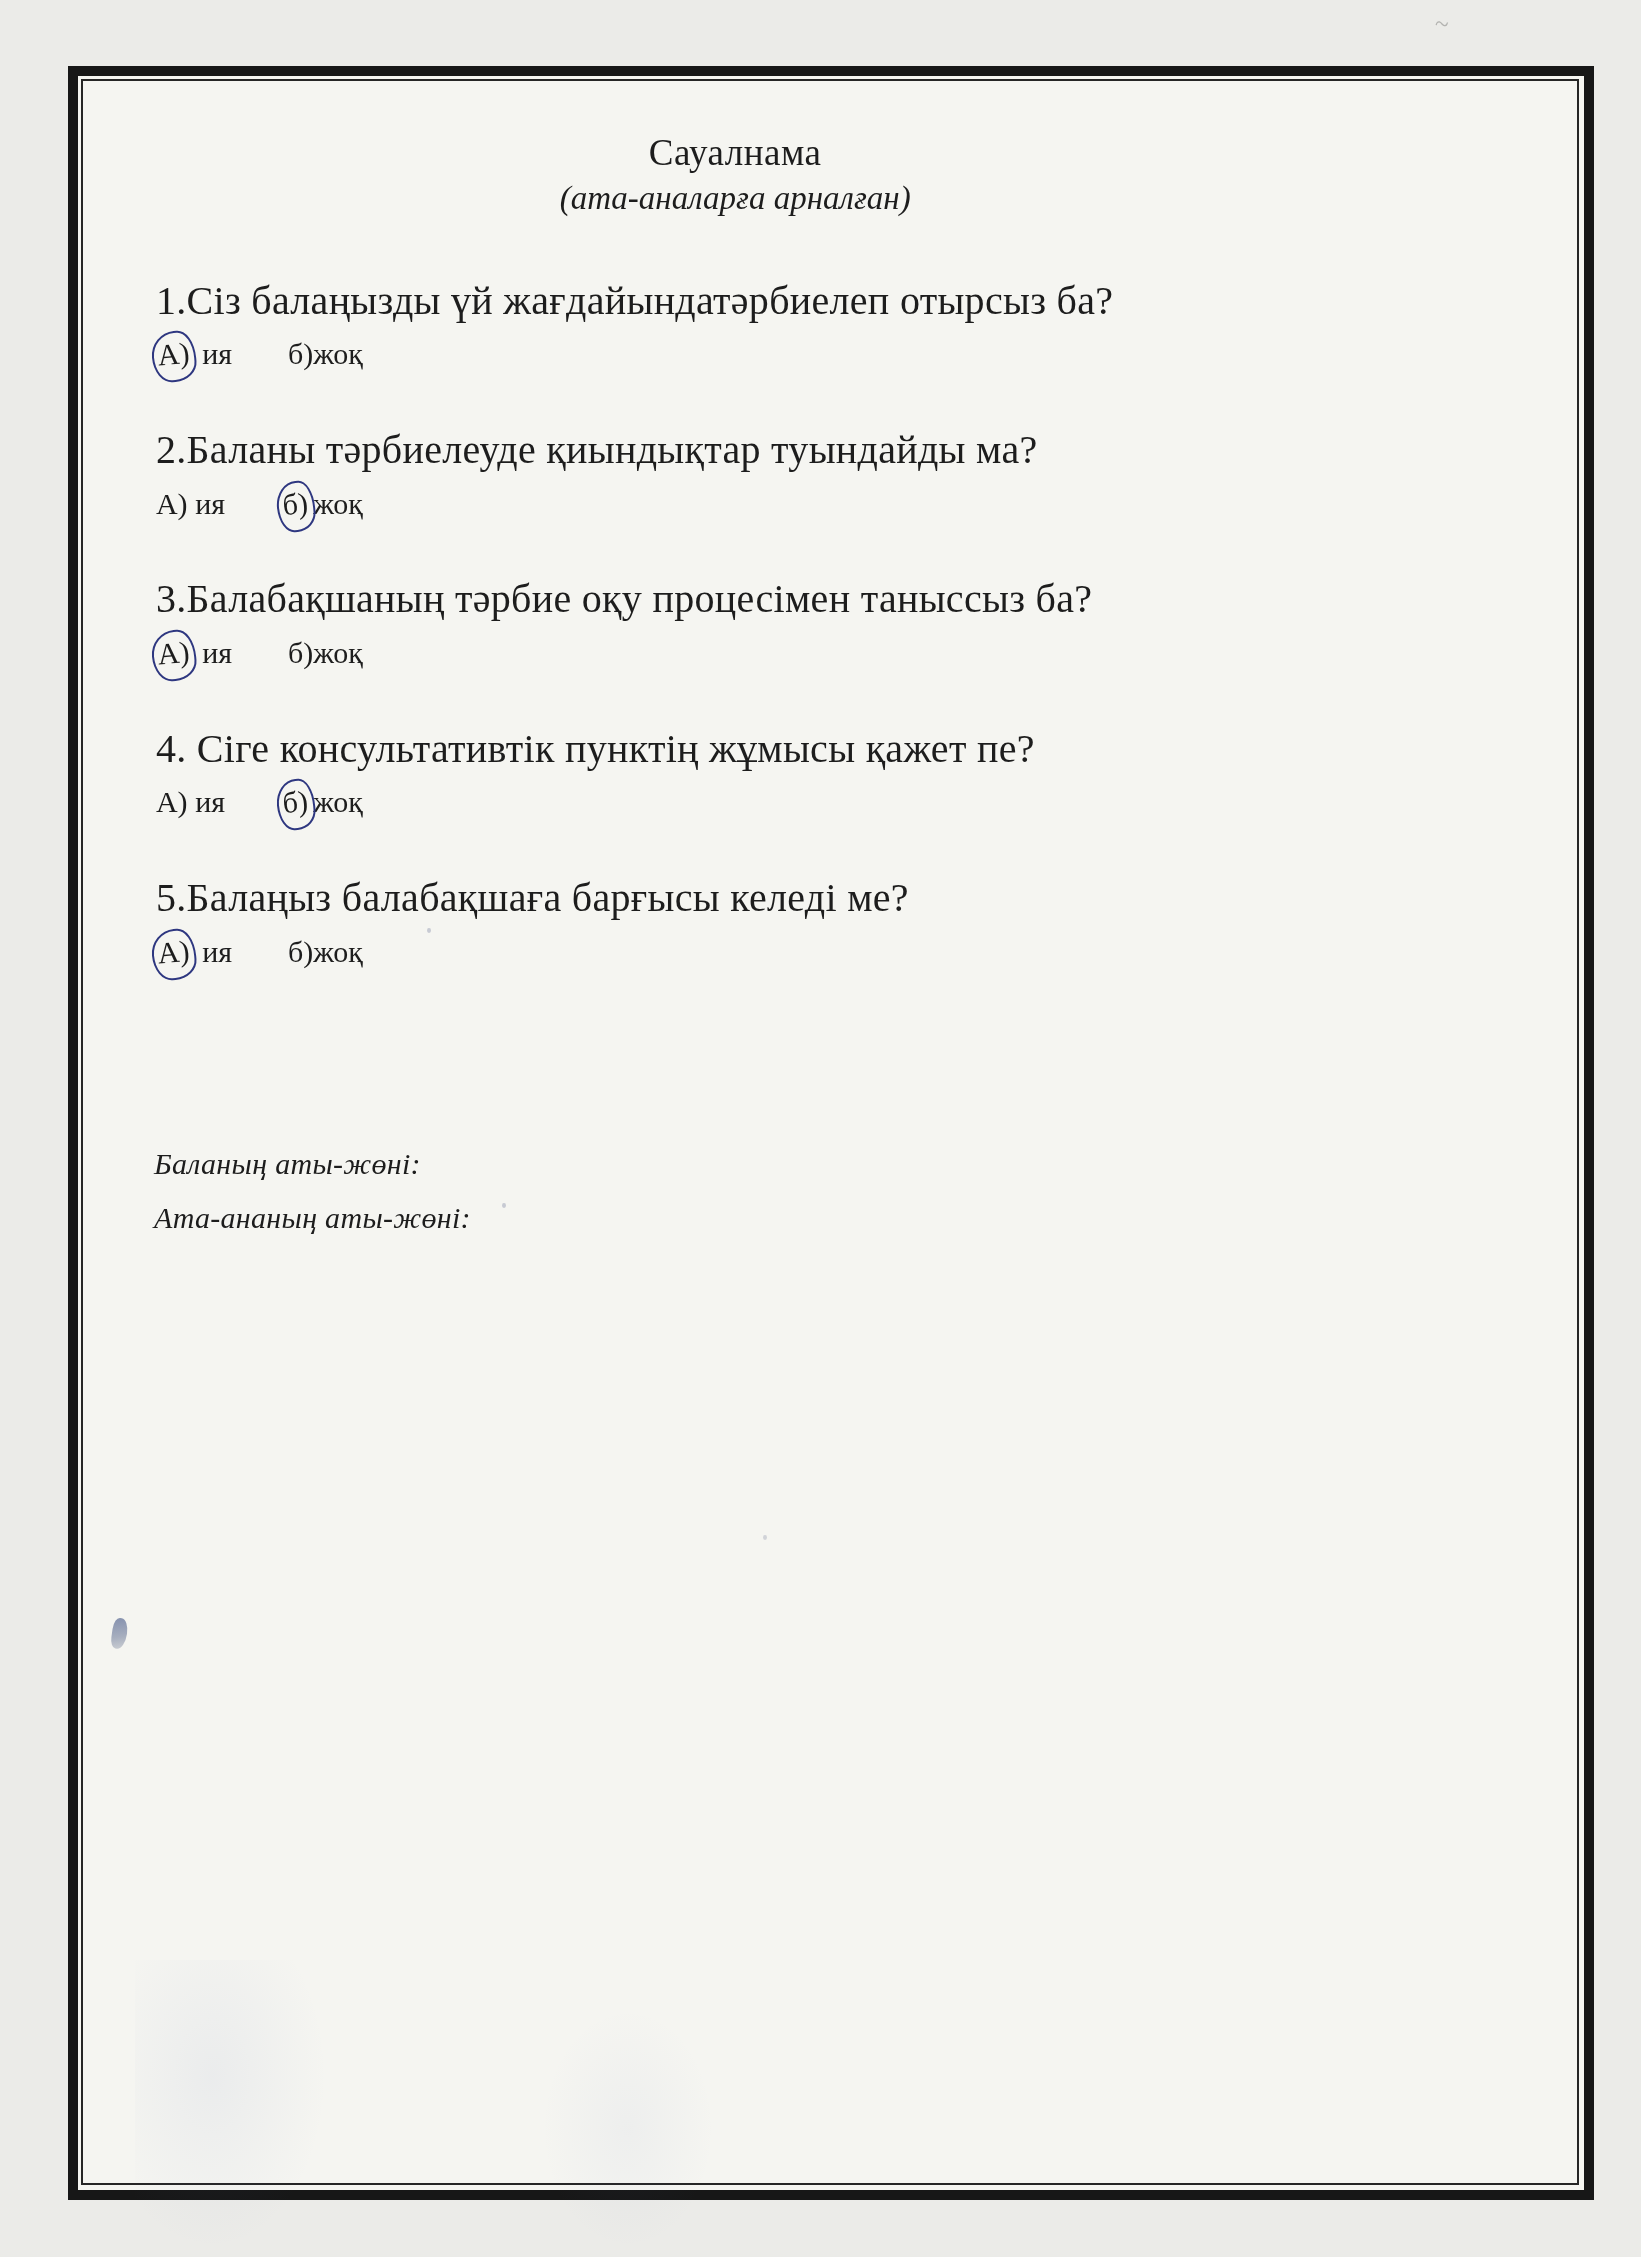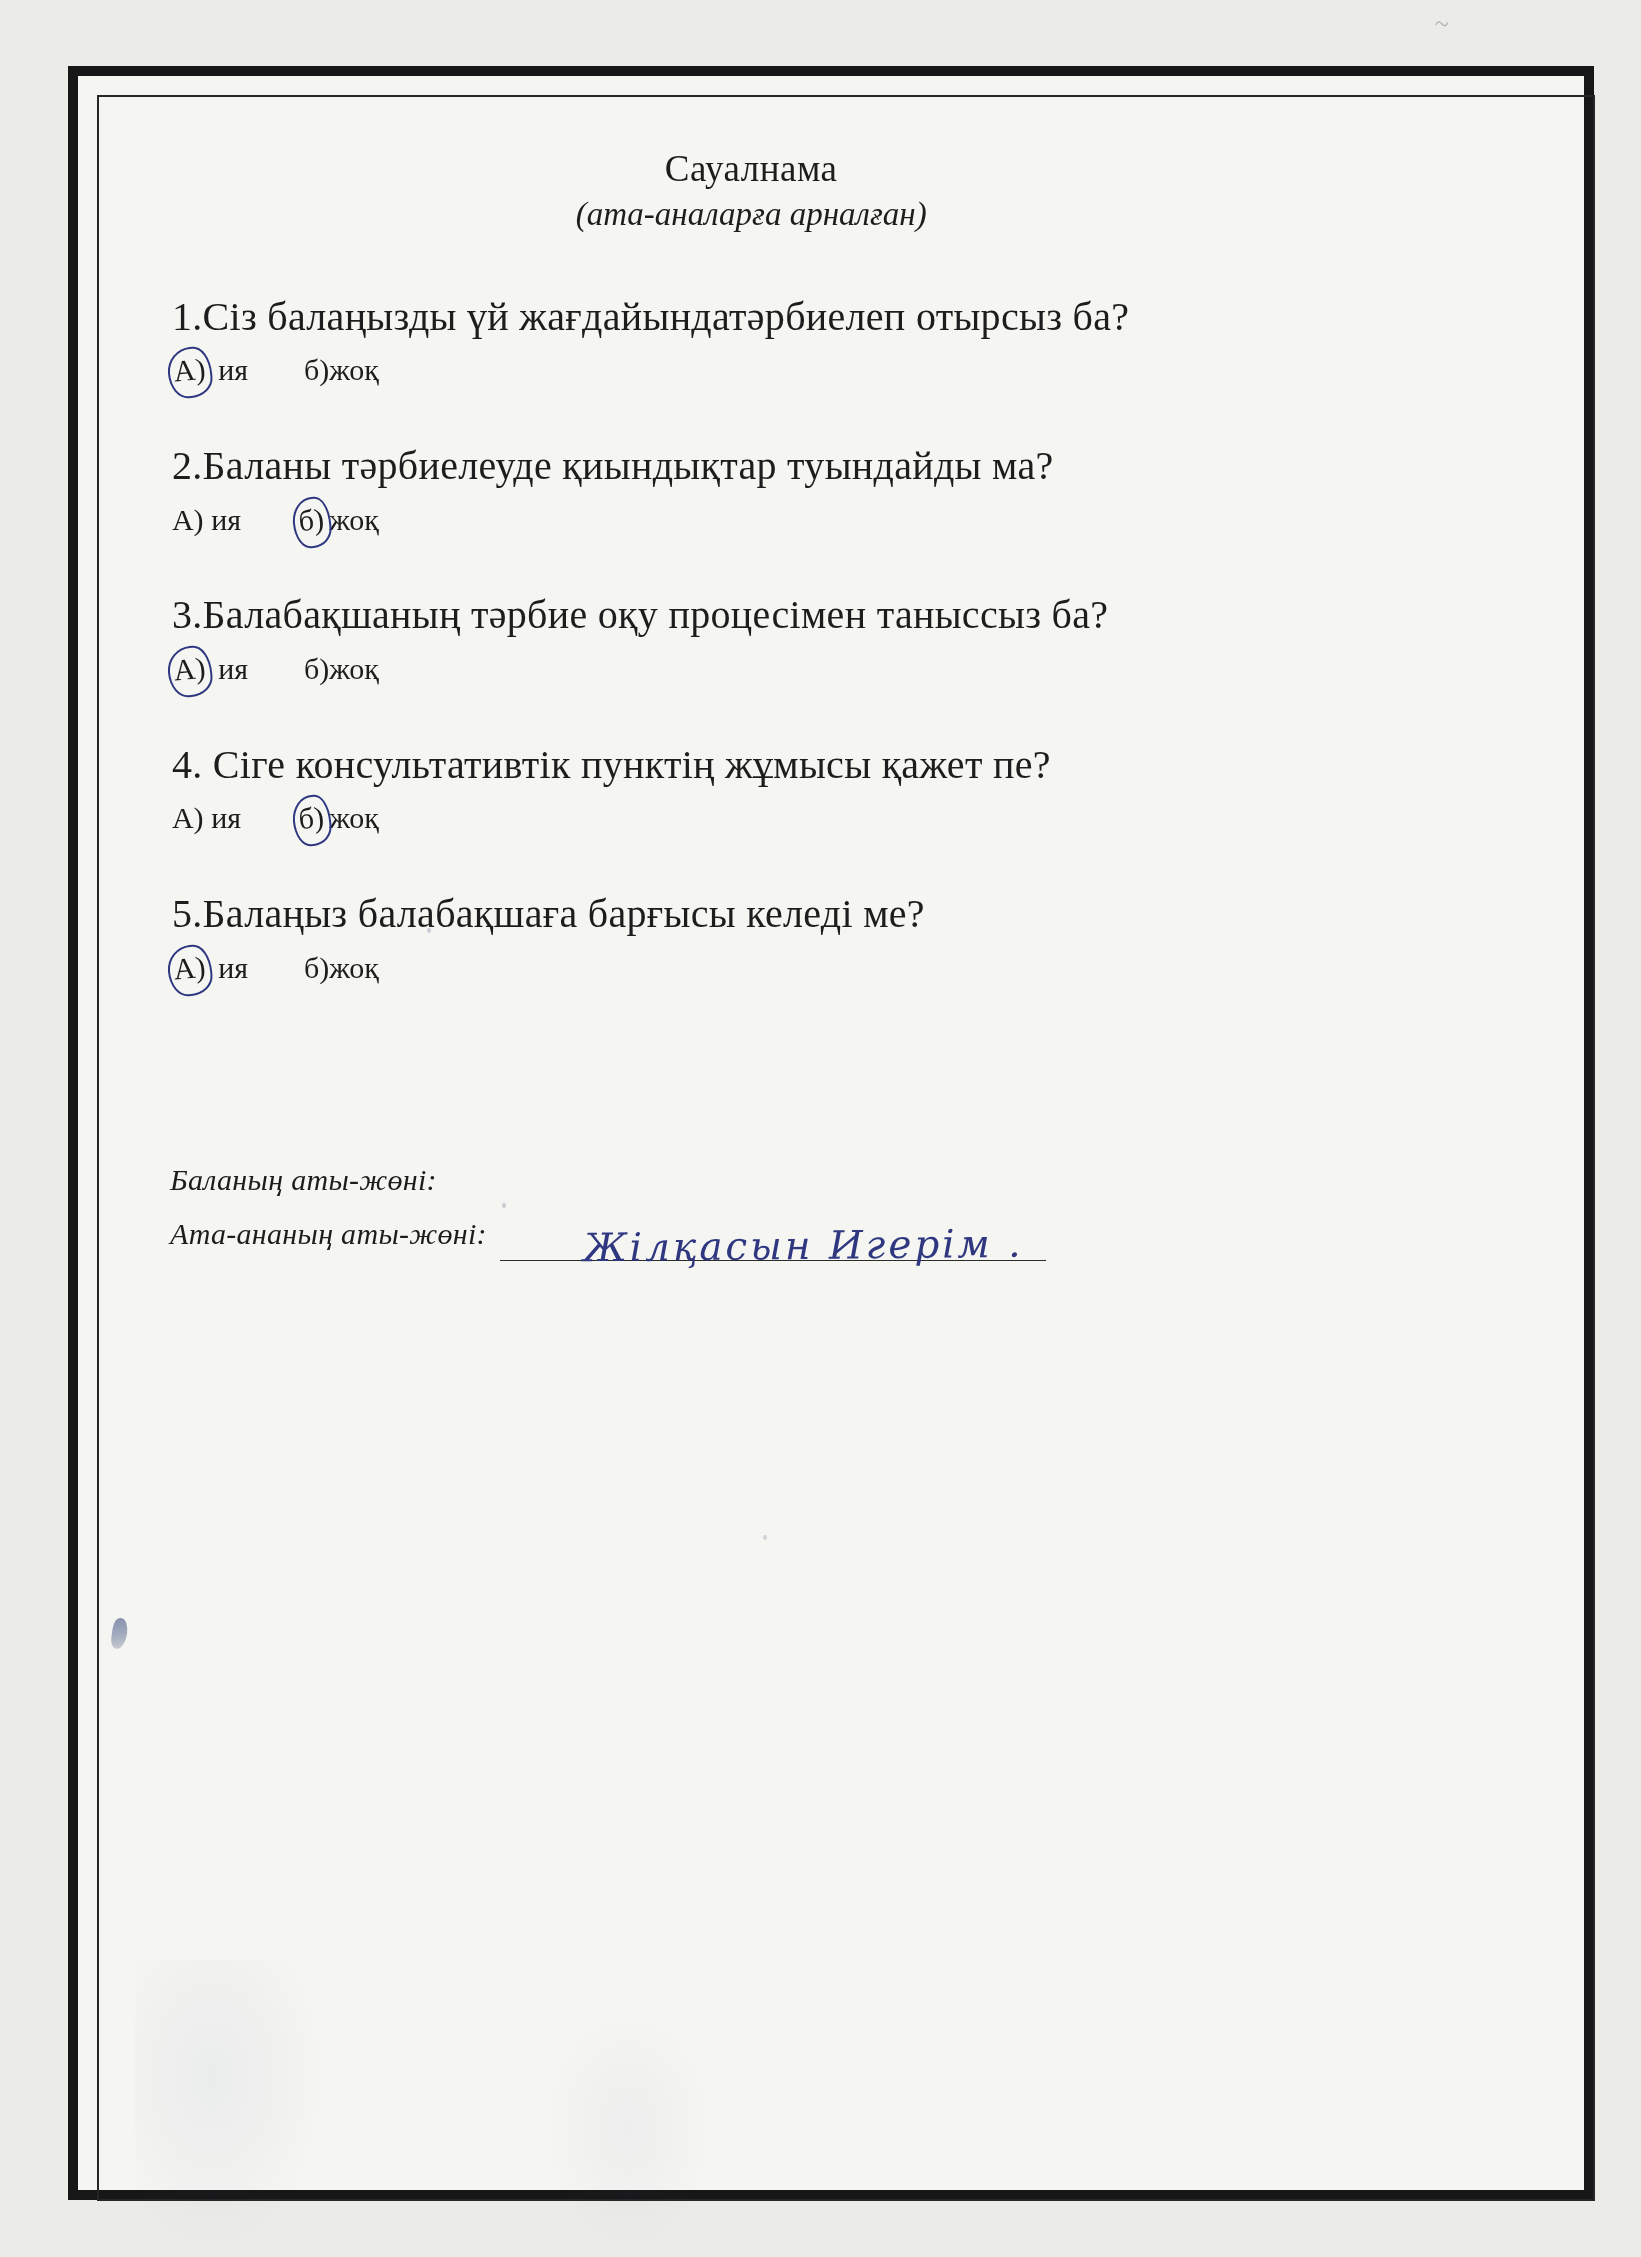--- a/index.html
+++ b/index.html
@@ -20,21 +20,21 @@
   }
   .scan-bg{position:absolute;inset:0;}
   .page-frame{
     position:absolute;left:68px;top:66px;
     width:1526px;height:2134px;
     border:10.6px solid #171717;
     background:var(--paper);
   }
   .page-inner{
     width:calc(100% - 7.7px);height:calc(100% - 7.7px);
-    margin:19px;
+    margin:3px;
     border:2.9px solid #262626;
     padding:50px 145px 0 71px;
   }
   .title-block{
     text-align:center;
     padding-right:116px;
     margin-bottom:56px;
   }
   .title{
     font-size:37px;
@@ -168,23 +168,20 @@
             <div class="q-options"><span class="opt opt-a"><span class="circle">А)</span><span class="opt-word">ия</span></span><span class="opt opt-b"><span class="plain">б)</span><span class="opt-word tight">жоқ</span></span></div>
           </div>
         </div>
 
       <div class="fields">
           <div class="field-row">
             <span class="field-label">Баланың аты-жөні:</span>
           </div>
           <div class="field-row">
             <span class="field-label">Ата-ананың аты-жөні:</span>
-            <span class="field-line">
-              <span class="hand">Жілқасын Игерім .</span>
-            </span>
           </div>
         </div>
 
     </div>
   </div>
 
   <div class="smudge-blob"></div>
   <div class="smudge-col-1"></div>
   <div class="smudge-col-2"></div>
   <div class="speck speck-1"></div>

